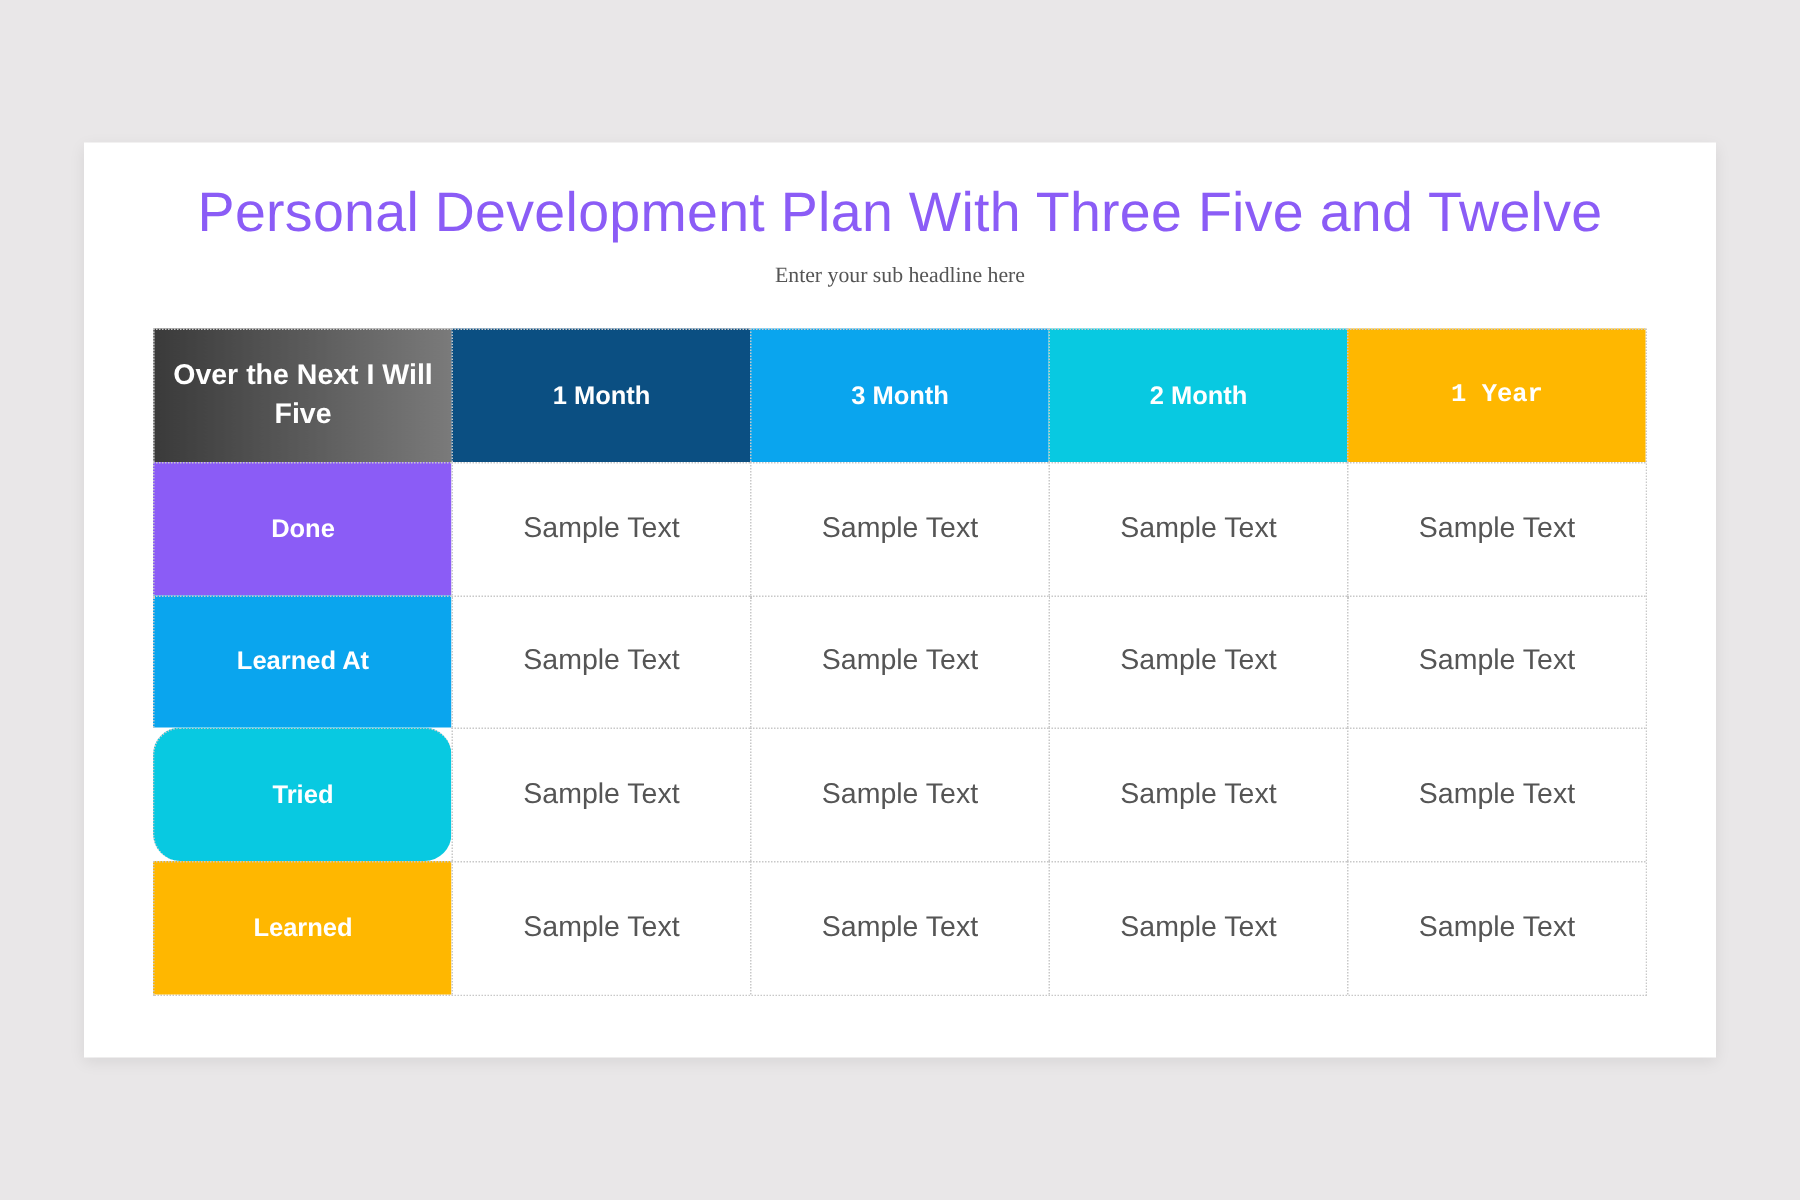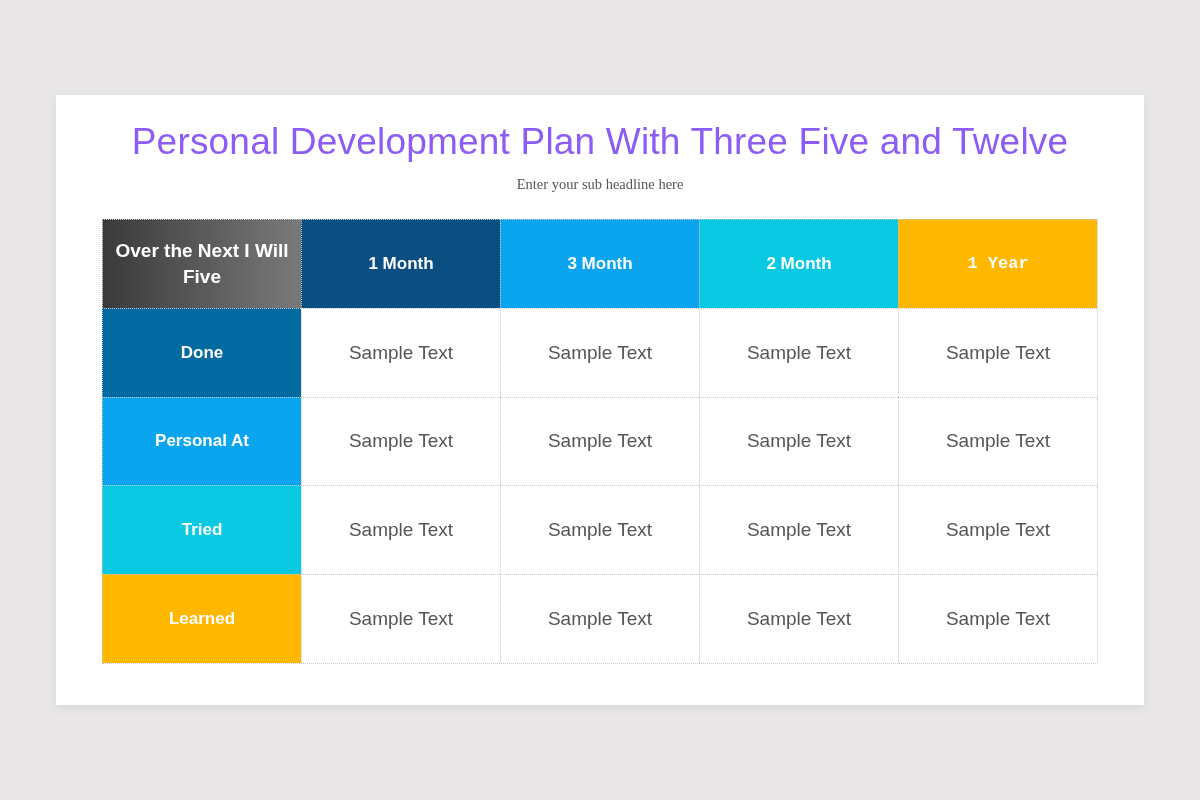--- a/index.html
+++ b/index.html
@@ -45,33 +45,33 @@
   <div class="subtitle">Enter your sub headline here</div>
 
   <div class="grid">
 
     <div class="cell hdr corner">Over the Next I Will Five</div>
     <div class="cell hdr" style="background: rgb(11, 79, 130); text-align: center;">1 Month</div>
     <div class="cell hdr" style="background: rgb(10, 165, 238); text-align: center;">3 Month</div>
     <div class="cell hdr" style="background: rgb(8, 201, 225);">2 Month</div>
     <div class="cell hdr" style="background: rgb(255, 183, 0); font-family: Liberation Mono, monospace;">1 Year</div>
 
-    <div class="cell hdr" style="background: #0369a1;">Done</div>
+    <div class="cell hdr" style="background: #8b5cf6;">Done</div>
     <div class="cell">Sample Text</div>
     <div class="cell">Sample Text</div>
     <div class="cell">Sample Text</div>
     <div class="cell">Sample Text</div>
 
-    <div class="cell hdr" style="background: rgb(10, 165, 238);">Personal At</div>
+    <div class="cell hdr" style="background: rgb(10, 165, 238);">Learned At</div>
     <div class="cell">Sample Text</div>
     <div class="cell">Sample Text</div>
     <div class="cell">Sample Text</div>
     <div class="cell">Sample Text</div>
 
-    <div class="cell hdr" style="background: rgb(8, 201, 225);">Tried</div>
+    <div class="cell hdr" style="background: rgb(8, 201, 225); border-radius: 18px;">Tried</div>
     <div class="cell">Sample Text</div>
     <div class="cell">Sample Text</div>
     <div class="cell">Sample Text</div>
     <div class="cell">Sample Text</div>
 
     <div class="cell hdr" style="background: rgb(255, 183, 0);">Learned</div>
     <div class="cell">Sample Text</div>
     <div class="cell">Sample Text</div>
     <div class="cell">Sample Text</div>
     <div class="cell">Sample Text</div>

